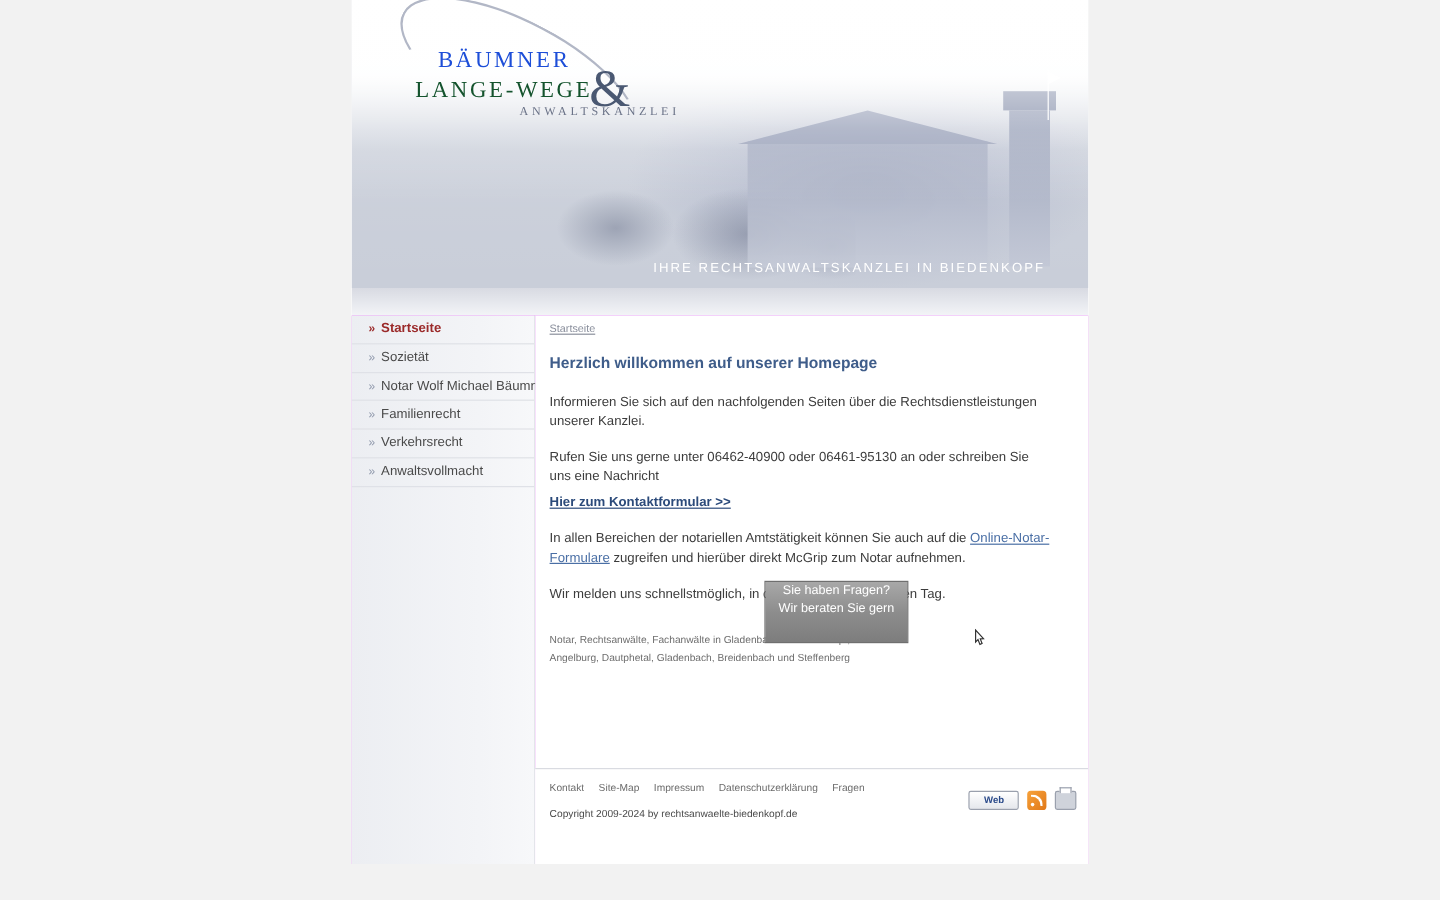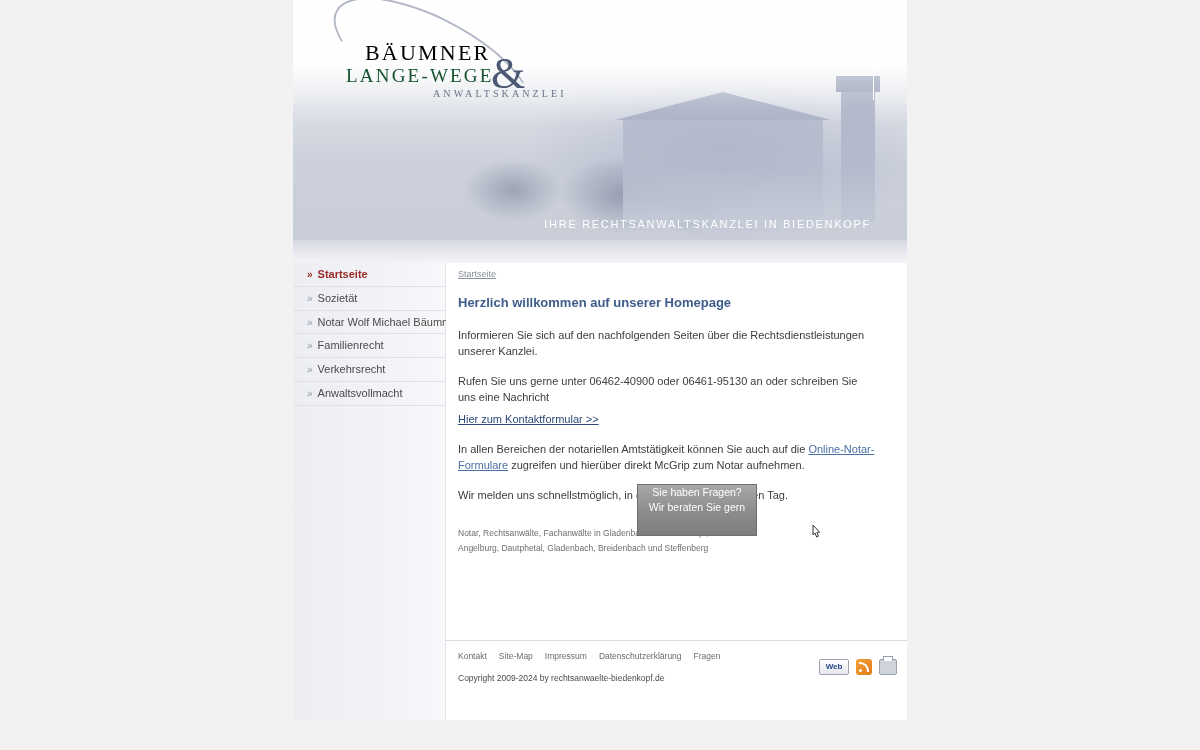--- a/index.html
+++ b/index.html
@@ -114,23 +114,23 @@
     border-radius: 50%;
     border-right-color: transparent;
     border-bottom-color: transparent;
     transform: rotate(28deg);
     opacity: .9;
   }
   .logo-line1 {
     position: absolute;
     left: 42px; top: 22px;
     font-family: "Liberation Serif", serif;
-    font-size: 22px;
+    font-size: 19px;
     letter-spacing: 2.2px;
-    color: #000000;
+    color: #1d4ed8;
   }
   .logo-line2 {
     position: absolute;
     left: 23px; top: 47px;
     font-family: "Liberation Serif", serif;
     font-size: 19px;
     letter-spacing: 2.2px;
     color: #14532d;
   }
   .logo-amp {
@@ -246,21 +246,21 @@
     font-size: 11px;
     color: #3c3c3c;
     line-height: 1.45;
   }
   a.inline-link {
     color: #4a6fa5;
     text-decoration: underline;
   }
   a.strong-link {
     color: #2b4a7a;
-    font-weight: normal;
+    font-weight: bold;
     text-decoration: underline;
     font-size: 11px;
   }
   p.fineprint {
     margin: 22px 0 0 0;
     font-size: 8.5px;
     color: #6d6d6d;
     line-height: 1.85;
     width: 290px;
   }
@@ -368,24 +368,25 @@
     align-items: center;
     gap: 7px;
   }
   .ico-web {
     width: 28px; height: 14px;
     border: 1px solid #9aa0ad;
     border-radius: 2px;
     background: linear-gradient(to bottom,#ffffff,#e5e7ec);
     font-size: 8px;
     color: #2a4a8a;
-    text-align: center;
+    text-align: left;
     line-height: 14px;
     font-weight: bold;
     cursor: pointer;
+    padding-left: 12px;
   }
   .ico-rss {
     width: 16px; height: 16px;
     background: linear-gradient(135deg,#f7a23b,#e07818);
     border-radius: 3px;
     position: relative;
     cursor: pointer;
   }
   .ico-rss:before {
     content: "";

